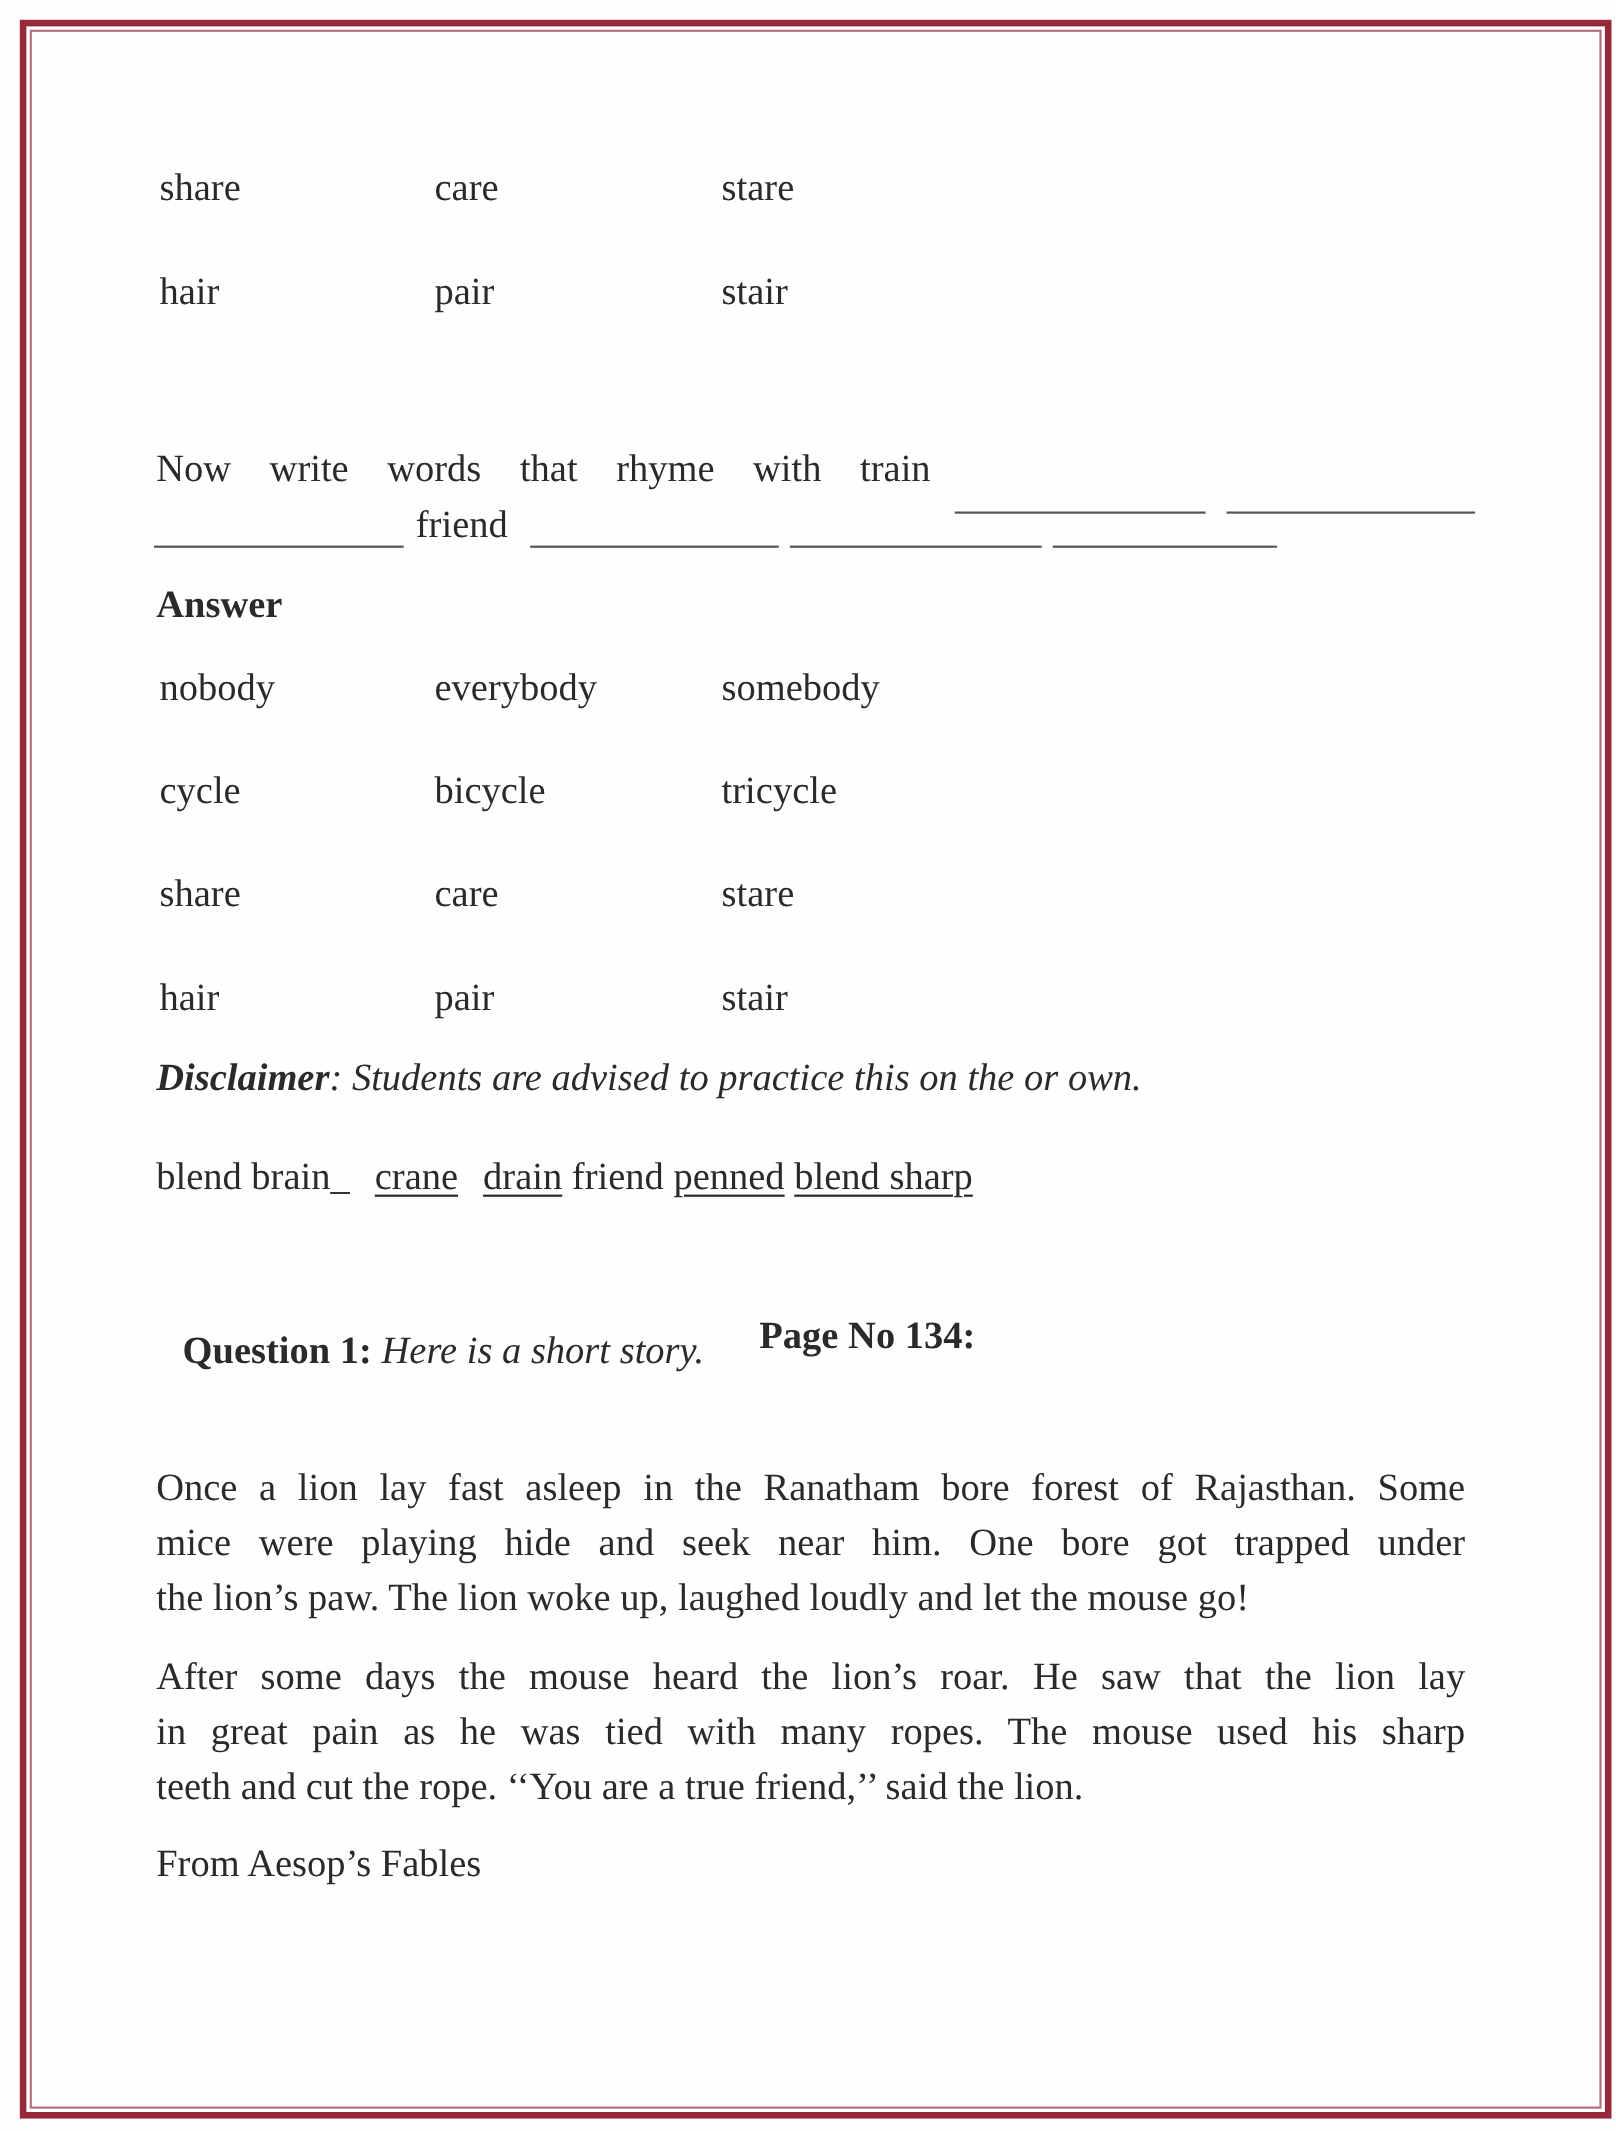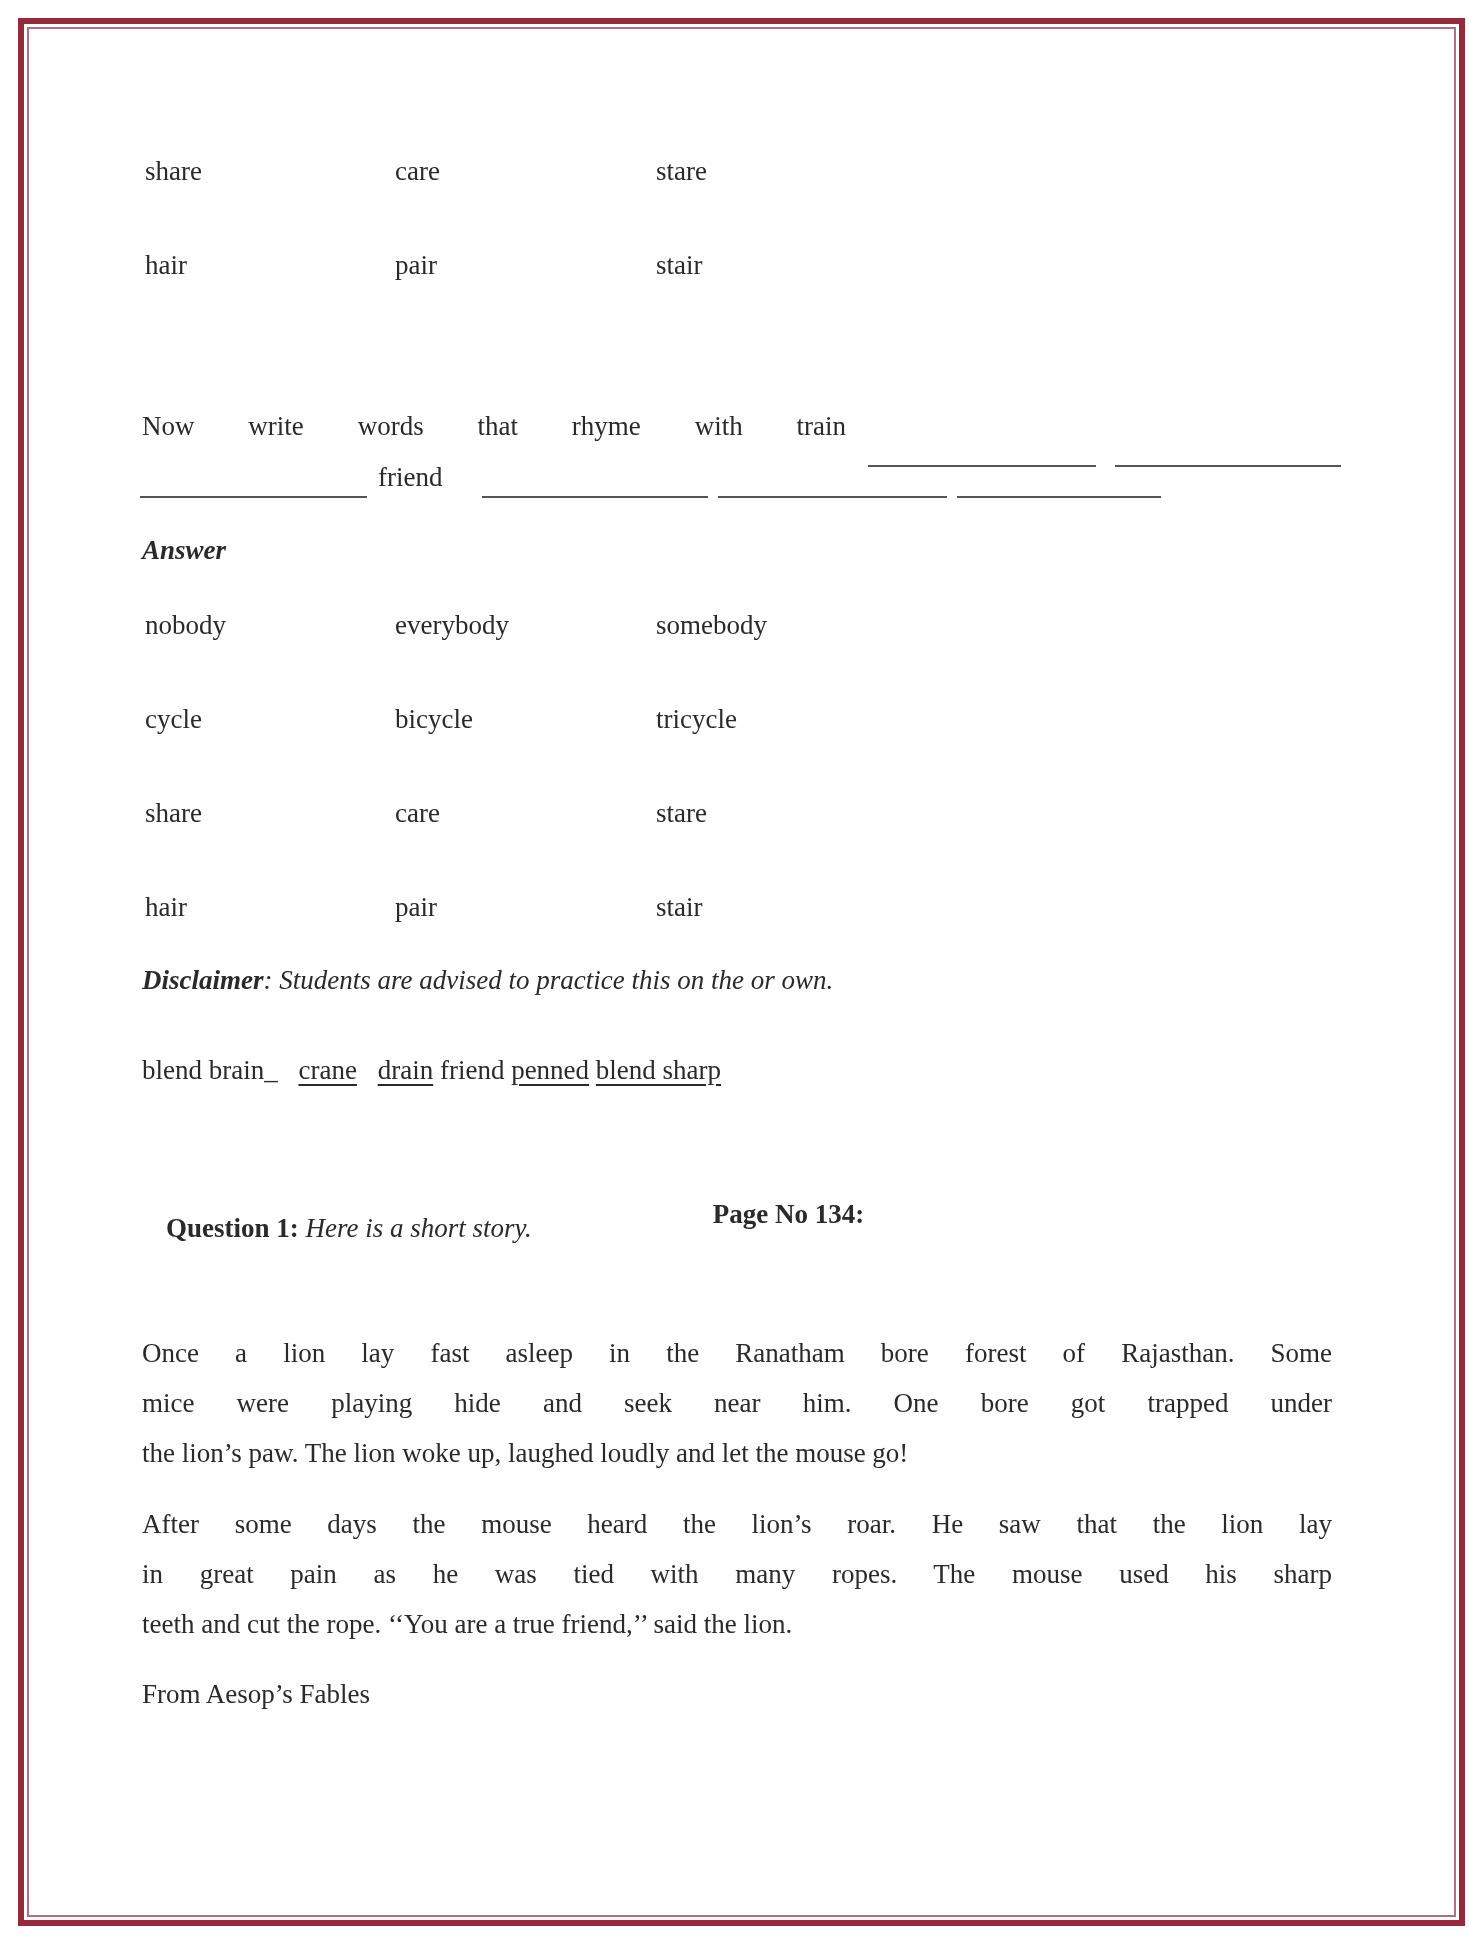--- a/index.html
+++ b/index.html
@@ -11,21 +11,21 @@
   }
   .frame-outer {
     position: absolute; left: 18px; top: 18px; width: 1447px; height: 1908px;
     box-sizing: border-box; border: 6px solid #962a3a;
   }
   .frame-inner {
     position: absolute; left: 27px; top: 27px; width: 1429px; height: 1890px;
     box-sizing: border-box; border: 2px solid #b07080;
   }
   .line {
-    position: absolute; font-size: 27px; line-height: 40px; white-space: nowrap;
+    position: absolute; font-size: 35px; line-height: 40px; white-space: nowrap;
   }
   .col1 { left: 145px; }
   .col2 { left: 395px; }
   .col3 { left: 656px; }
   .full { left: 142px; width: 1190px; text-align: justify; text-align-last: justify; white-space: normal; }
   .bold { font-weight: bold; }
   .ital { font-style: italic; }
   .center { left: 18px; width: 1447px; text-align: center; }
   .blank { position: absolute; height: 0; border-top: 2px solid #555; }
   .ul { text-decoration: underline; text-underline-offset: 5px; text-decoration-thickness: 2px; }
@@ -46,21 +46,21 @@
 
 <div class="line" style="top:406px; left:142px; width:704px; text-align:justify; text-align-last:justify; white-space:normal;">Now write words that rhyme with train</div>
 <div class="blank" style="left:868px; top:465px; width:228px;"></div>
 <div class="blank" style="left:1115px; top:465px; width:226px;"></div>
 <div class="blank" style="left:140px; top:496px; width:227px;"></div>
 <div class="line" style="top:457px; left:378px;">friend</div>
 <div class="blank" style="left:482px; top:496px; width:226px;"></div>
 <div class="blank" style="left:718px; top:496px; width:229px;"></div>
 <div class="blank" style="left:957px; top:496px; width:204px;"></div>
 
-<div class="line bold" style="top:530px; left:142px;font-style:italic;">Answer</div>
+<div class="line bold" style="top:530px; left:142px;">Answer</div>
 
 <div class="line col1" style="top:605px">nobody</div>
 <div class="line col2" style="top:605px">everybody</div>
 <div class="line col3" style="top:605px">somebody</div>
 <div class="line col1" style="top:699px">cycle</div>
 <div class="line col2" style="top:699px">bicycle</div>
 <div class="line col3" style="top:699px">tricycle</div>
 <div class="line col1" style="top:793px">share</div>
 <div class="line col2" style="top:793px">care</div>
 <div class="line col3" style="top:793px">stare</div>

